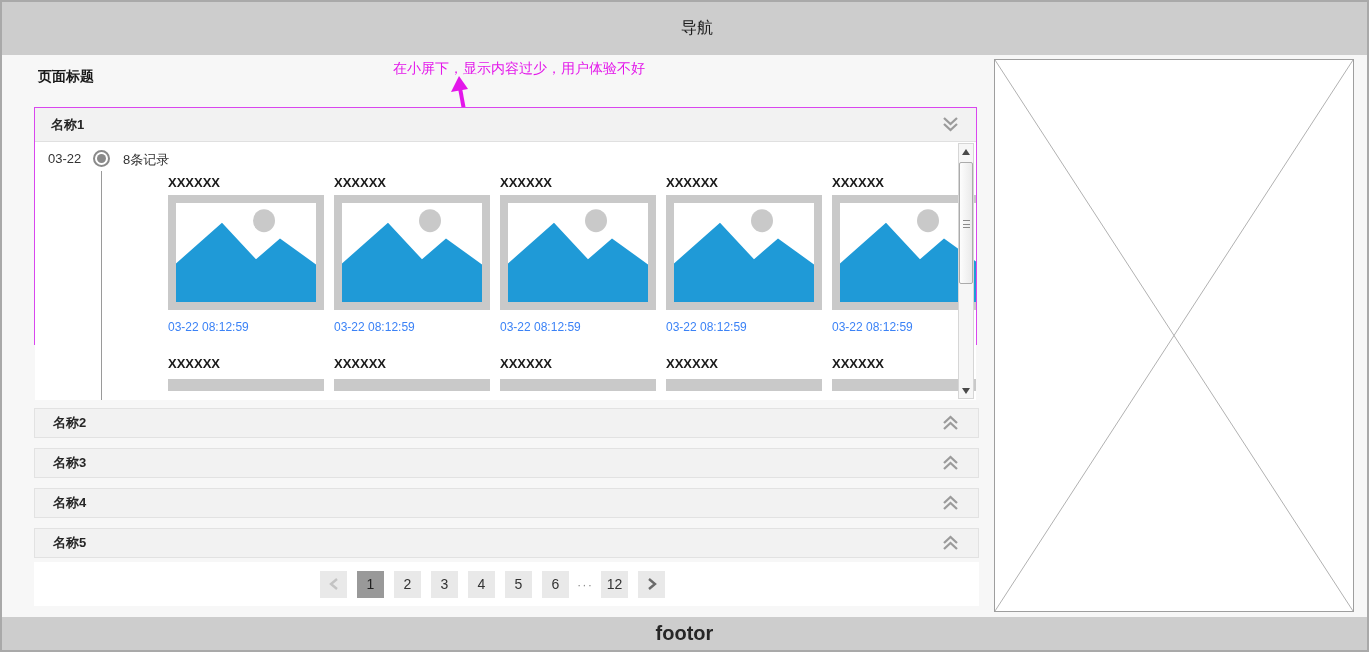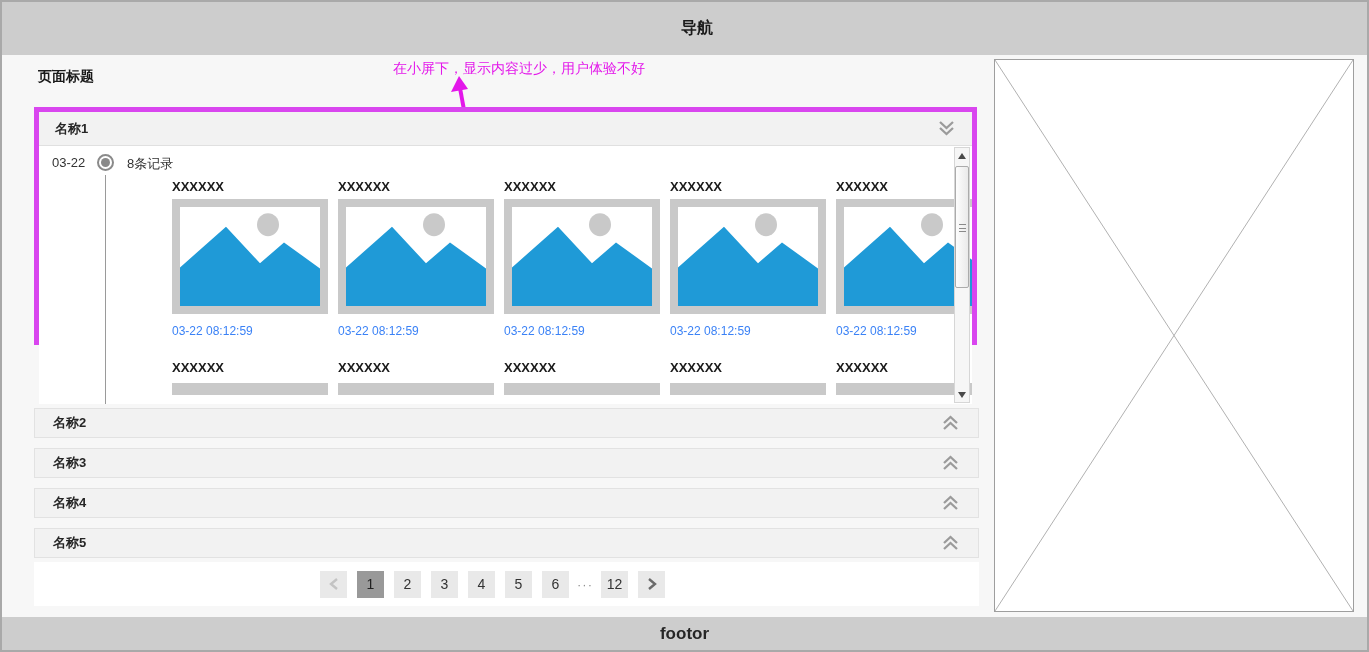--- a/index.html
+++ b/index.html
@@ -5,34 +5,34 @@
   * { margin:0; padding:0; box-sizing:border-box; }
   html,body { width:1369px; height:652px; }
   body { font-family:"Liberation Sans", sans-serif; background:#fff; }
 
   .page { position:relative; width:1369px; height:652px; background:#f7f7f7;
           border:2px solid #a9a9a9; overflow:hidden; }
 
   
   .navbar { position:absolute; left:0; top:0; width:1365px; height:53px;
             background:#cdcdcd; display:flex; align-items:center; justify-content:center; }
-  .navbar-title { font-size:16px; font-weight:bold; color:#1a1a1a;margin-left:25px; }
+  .navbar-title { font-size:16px; font-weight:normal; color:#1a1a1a;margin-left:25px; }
   .footer { position:absolute; left:0; bottom:0; width:1365px; height:33px;
             background:#cdcdcd; display:flex; align-items:center; justify-content:center; }
-  .footer-title { font-size:17px; font-weight:bold; color:#262626; }
+  .footer-title { font-size:20px; font-weight:bold; color:#262626; }
 
   .page-title { position:absolute; left:36px; top:66px; font-size:14px; font-weight:bold; color:#1a1a1a; }
 
   
   .annotation { position:absolute; left:391px; top:58px; font-size:14px; color:#e317ea; white-space:nowrap; }
   .annotation-arrow { position:absolute; left:446px; top:74px; }
 
   
   .panel1 { position:absolute; left:32px; top:105px; width:943px; height:238px;
-            border:5px solid #d946ef; background:#fff; }
+            border:1px solid #d946ef; background:#fff; }
   .panel-header { height:34px; background:#f2f2f2; border-bottom:1px solid #e0e0e0;
                   display:flex; align-items:center; justify-content:space-between; padding:0 16px; }
   .panel-title { font-size:13px; font-weight:bold; color:#262626; }
   .panel1-content { position:relative; height:258px; background:#fff; overflow:hidden; }
 
   .tl-date { position:absolute; left:13px; top:9px; font-size:13px; color:#333; }
   .tl-marker { position:absolute; left:58px; top:8px; width:17px; height:17px; border-radius:50%;
                border:2px solid #8a8a8a; background:#fff; }
   .tl-marker::after { content:""; position:absolute; left:2px; top:2px; width:9px; height:9px;
                       border-radius:50%; background:#8a8a8a; }

